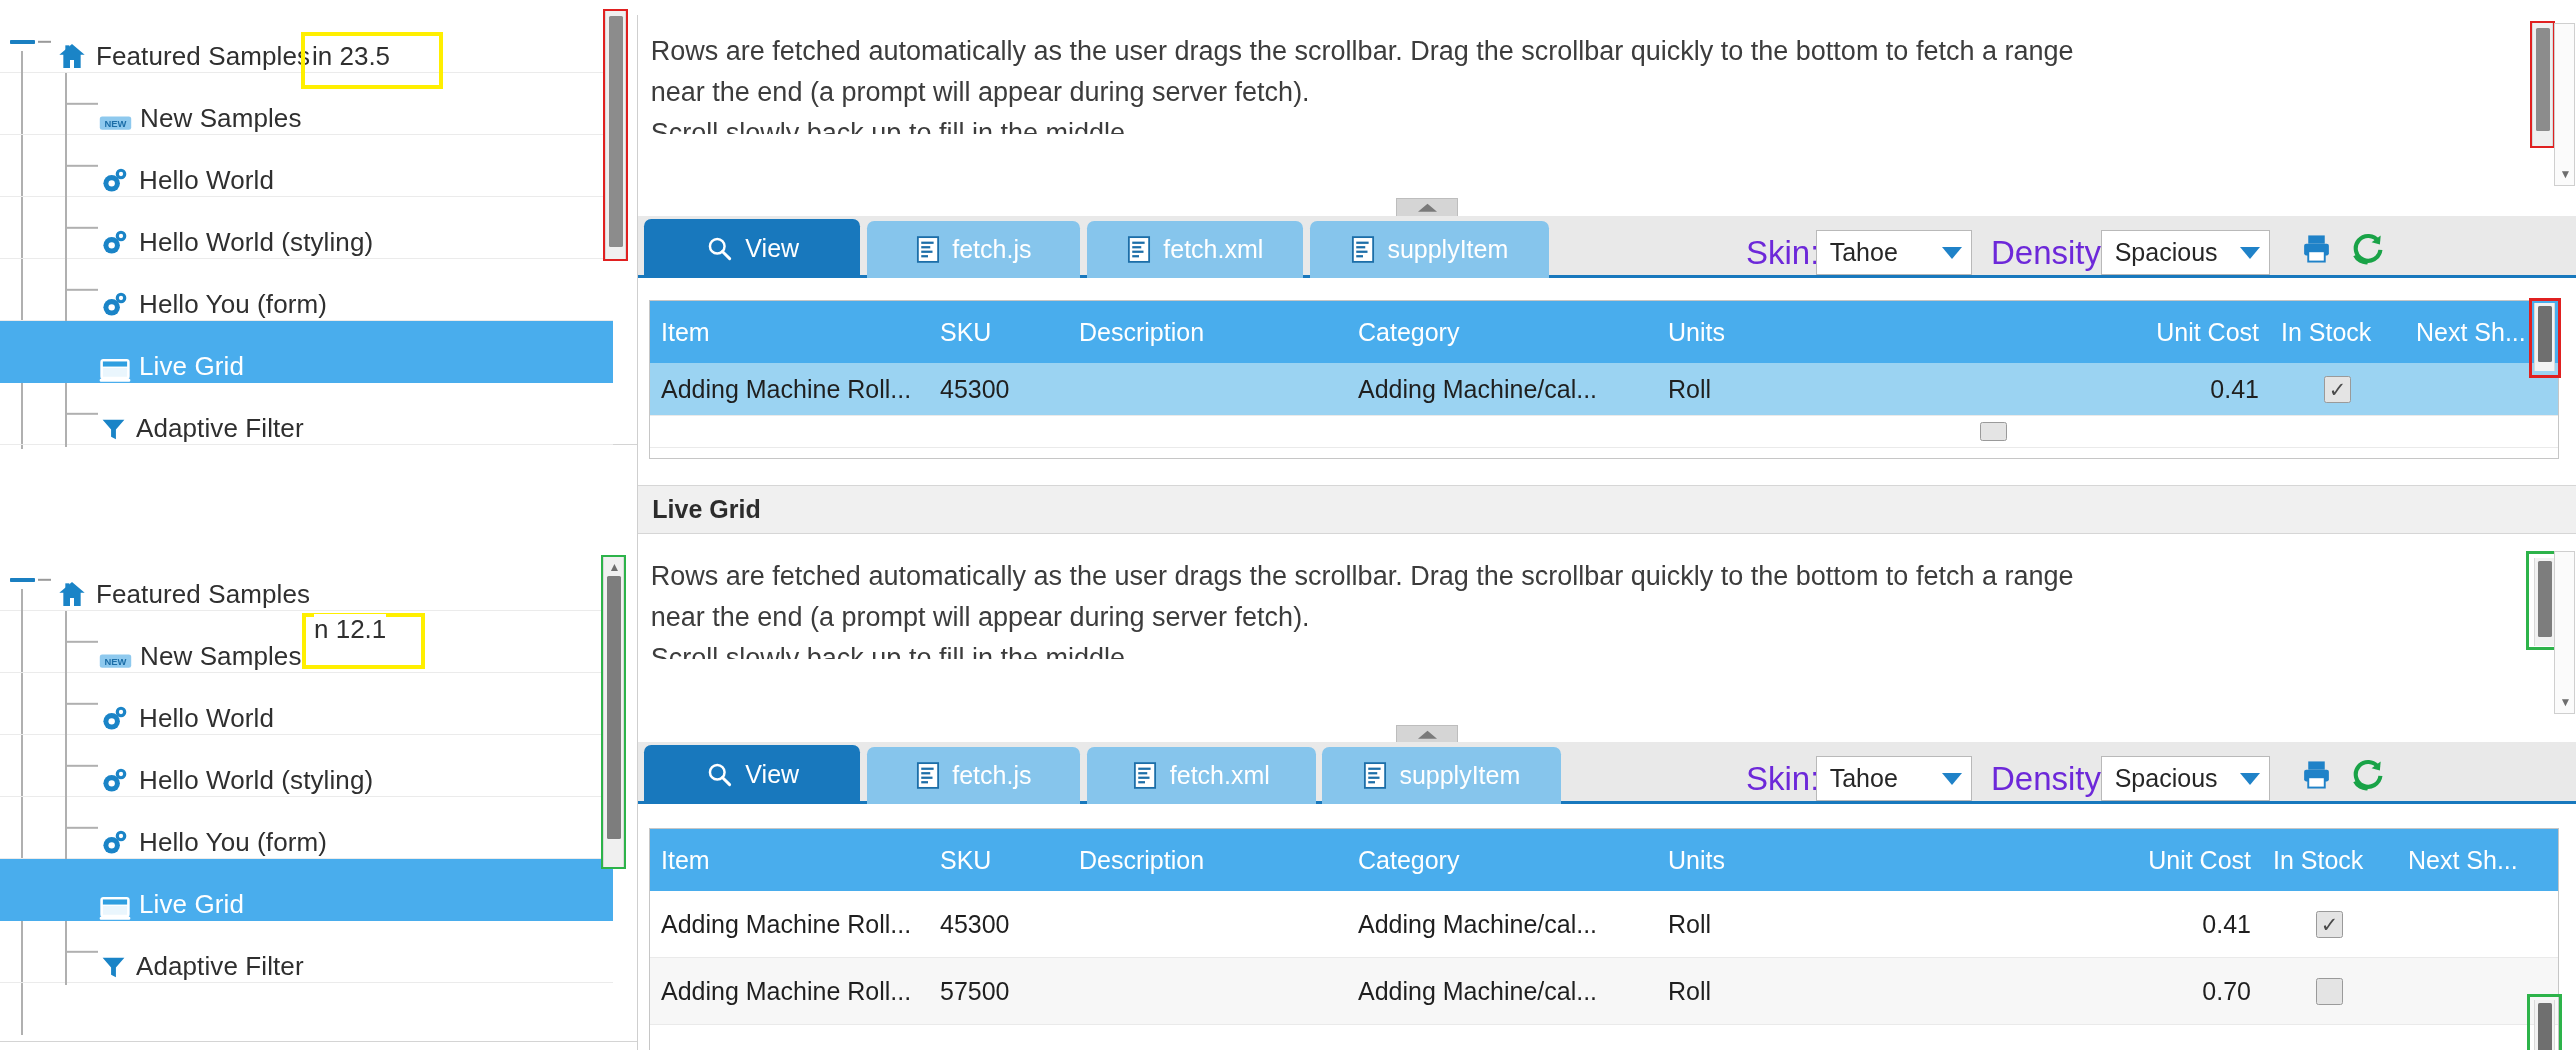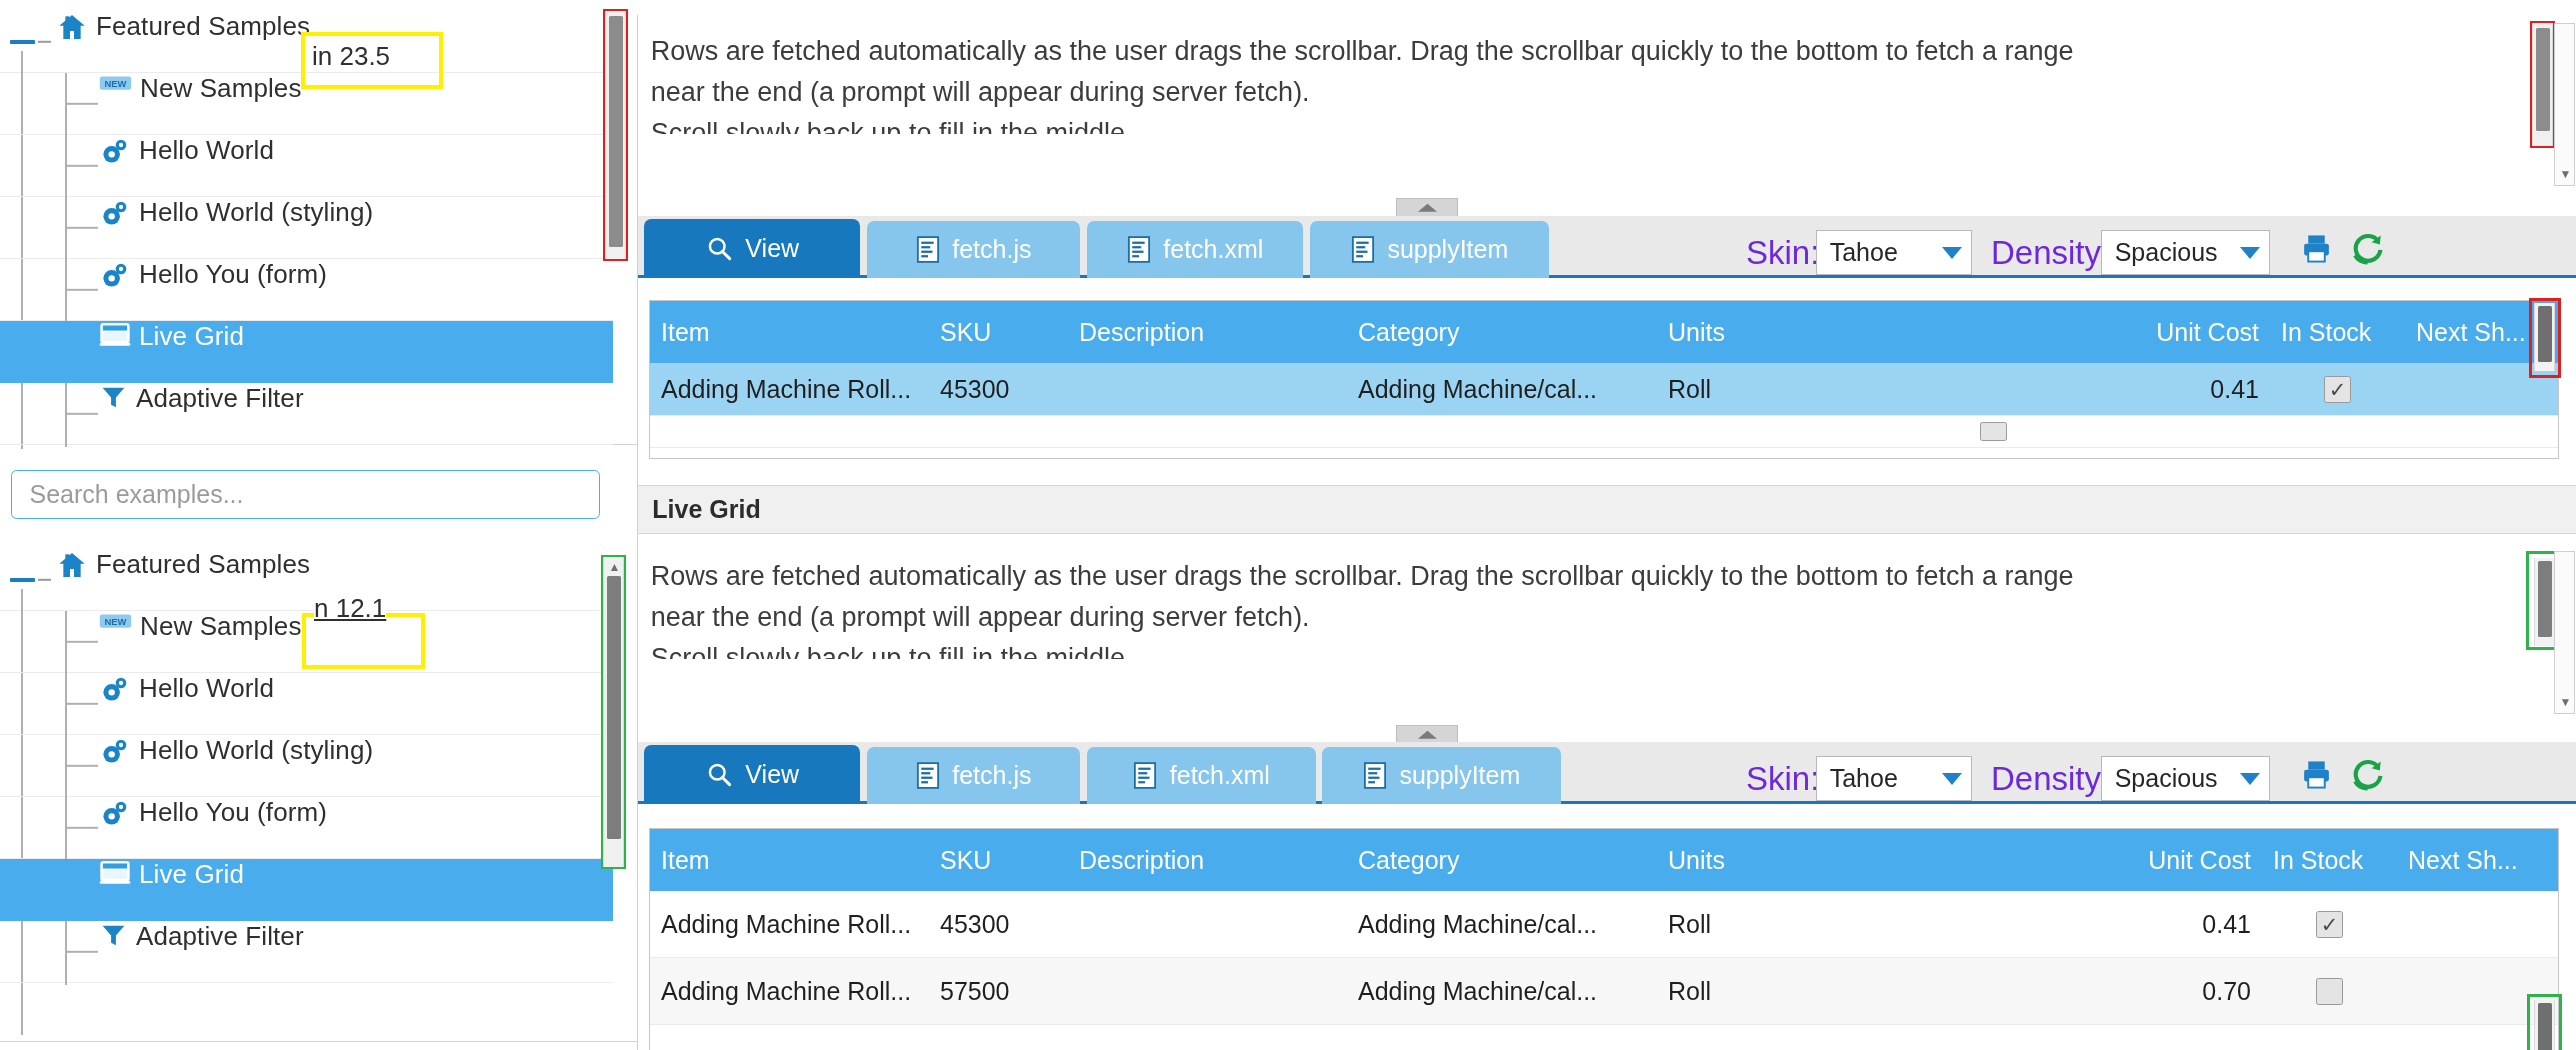--- a/index.html
+++ b/index.html
@@ -21,21 +21,21 @@
 
   .tree-wrap { position: absolute; left: 0; width: 637px; background: #fff; border-bottom: 0.8px solid #d4d4d4; }
   .tree-wrap.top { top: 11px; height: 434px; }
   .tree-wrap.bottom { top: 557px; height: 493px; }
 
   .tree-list { position: relative; width: 613px; }
   .tree-row {
     position: relative;
     height: 63px;
     display: flex;
-    align-items: flex-start;
+    align-items: flex-end;
     border-bottom: 0.8px solid #ebebeb;
     padding-left: 0;
     font-size: 26px;
     color: #2f2f2f;
     white-space: nowrap;
   }
   .tree-row.selected { background: #49aded; color: #ffffff; border-bottom: 0.8px solid #49aded; }
   .tree-row .lbl { margin-left: 8px; letter-spacing: 0.1px; }
 
   
@@ -304,23 +304,20 @@
       </div>
     </div>
 
     <div class="callout yellow" style="left:301px; top:32px; width:142px; height:57px;"></div>
     <div class="hl-text" style="left:312px; top:41px;">in 23.5</div>
 
     <div class="vscroll outline-red" style="left:605px; top:11px; height:248px;">
       <div class="thumb" style="top:4.8px; height:231px;"></div>
     </div>
 
-    <div class="search-box" style="top:470px;">
-      <span>Search examples...</span>
-    </div>
 
     <div class="tree-wrap bottom" style="top:549px;">
       <div class="tree-list">
 
         <div class="tree-row" style="height:62px;">
           <span class="toggle"></span>
           <span class="toggle-dash"></span>
           <span class="ic" style="margin-left:56px;">
             <svg width="32" height="32" viewBox="0 0 24 24">
                 <path d="M12 3 2.5 11h3V21h5v-6h3v6h5V11h3z" fill="#1a84c7"></path>
@@ -406,21 +403,21 @@
               </svg>
           </span>
           <span class="lbl">Adaptive Filter</span>
         </div>
 
 
       </div>
     </div>
 
     <div class="callout yellow" style="left:302px; top:613px; width:123px; height:56px;"></div>
-    <div class="hl-text" style="left:314px; top:593px;text-decoration:underline;">n 12.1</div>
+    <div class="hl-text" style="left:314px; top:614px;">n 12.1</div>
 
     <div class="vscroll outline-green" style="left:603px; top:557px; height:310px;">
       <div class="arrow" style="top:1.6px;">▲</div>
       <div class="thumb" style="top:19px; height:263px; background:#7d7d7d;"></div>
     </div>
 
   </div>
 
   <div class="pane right-col">
 

